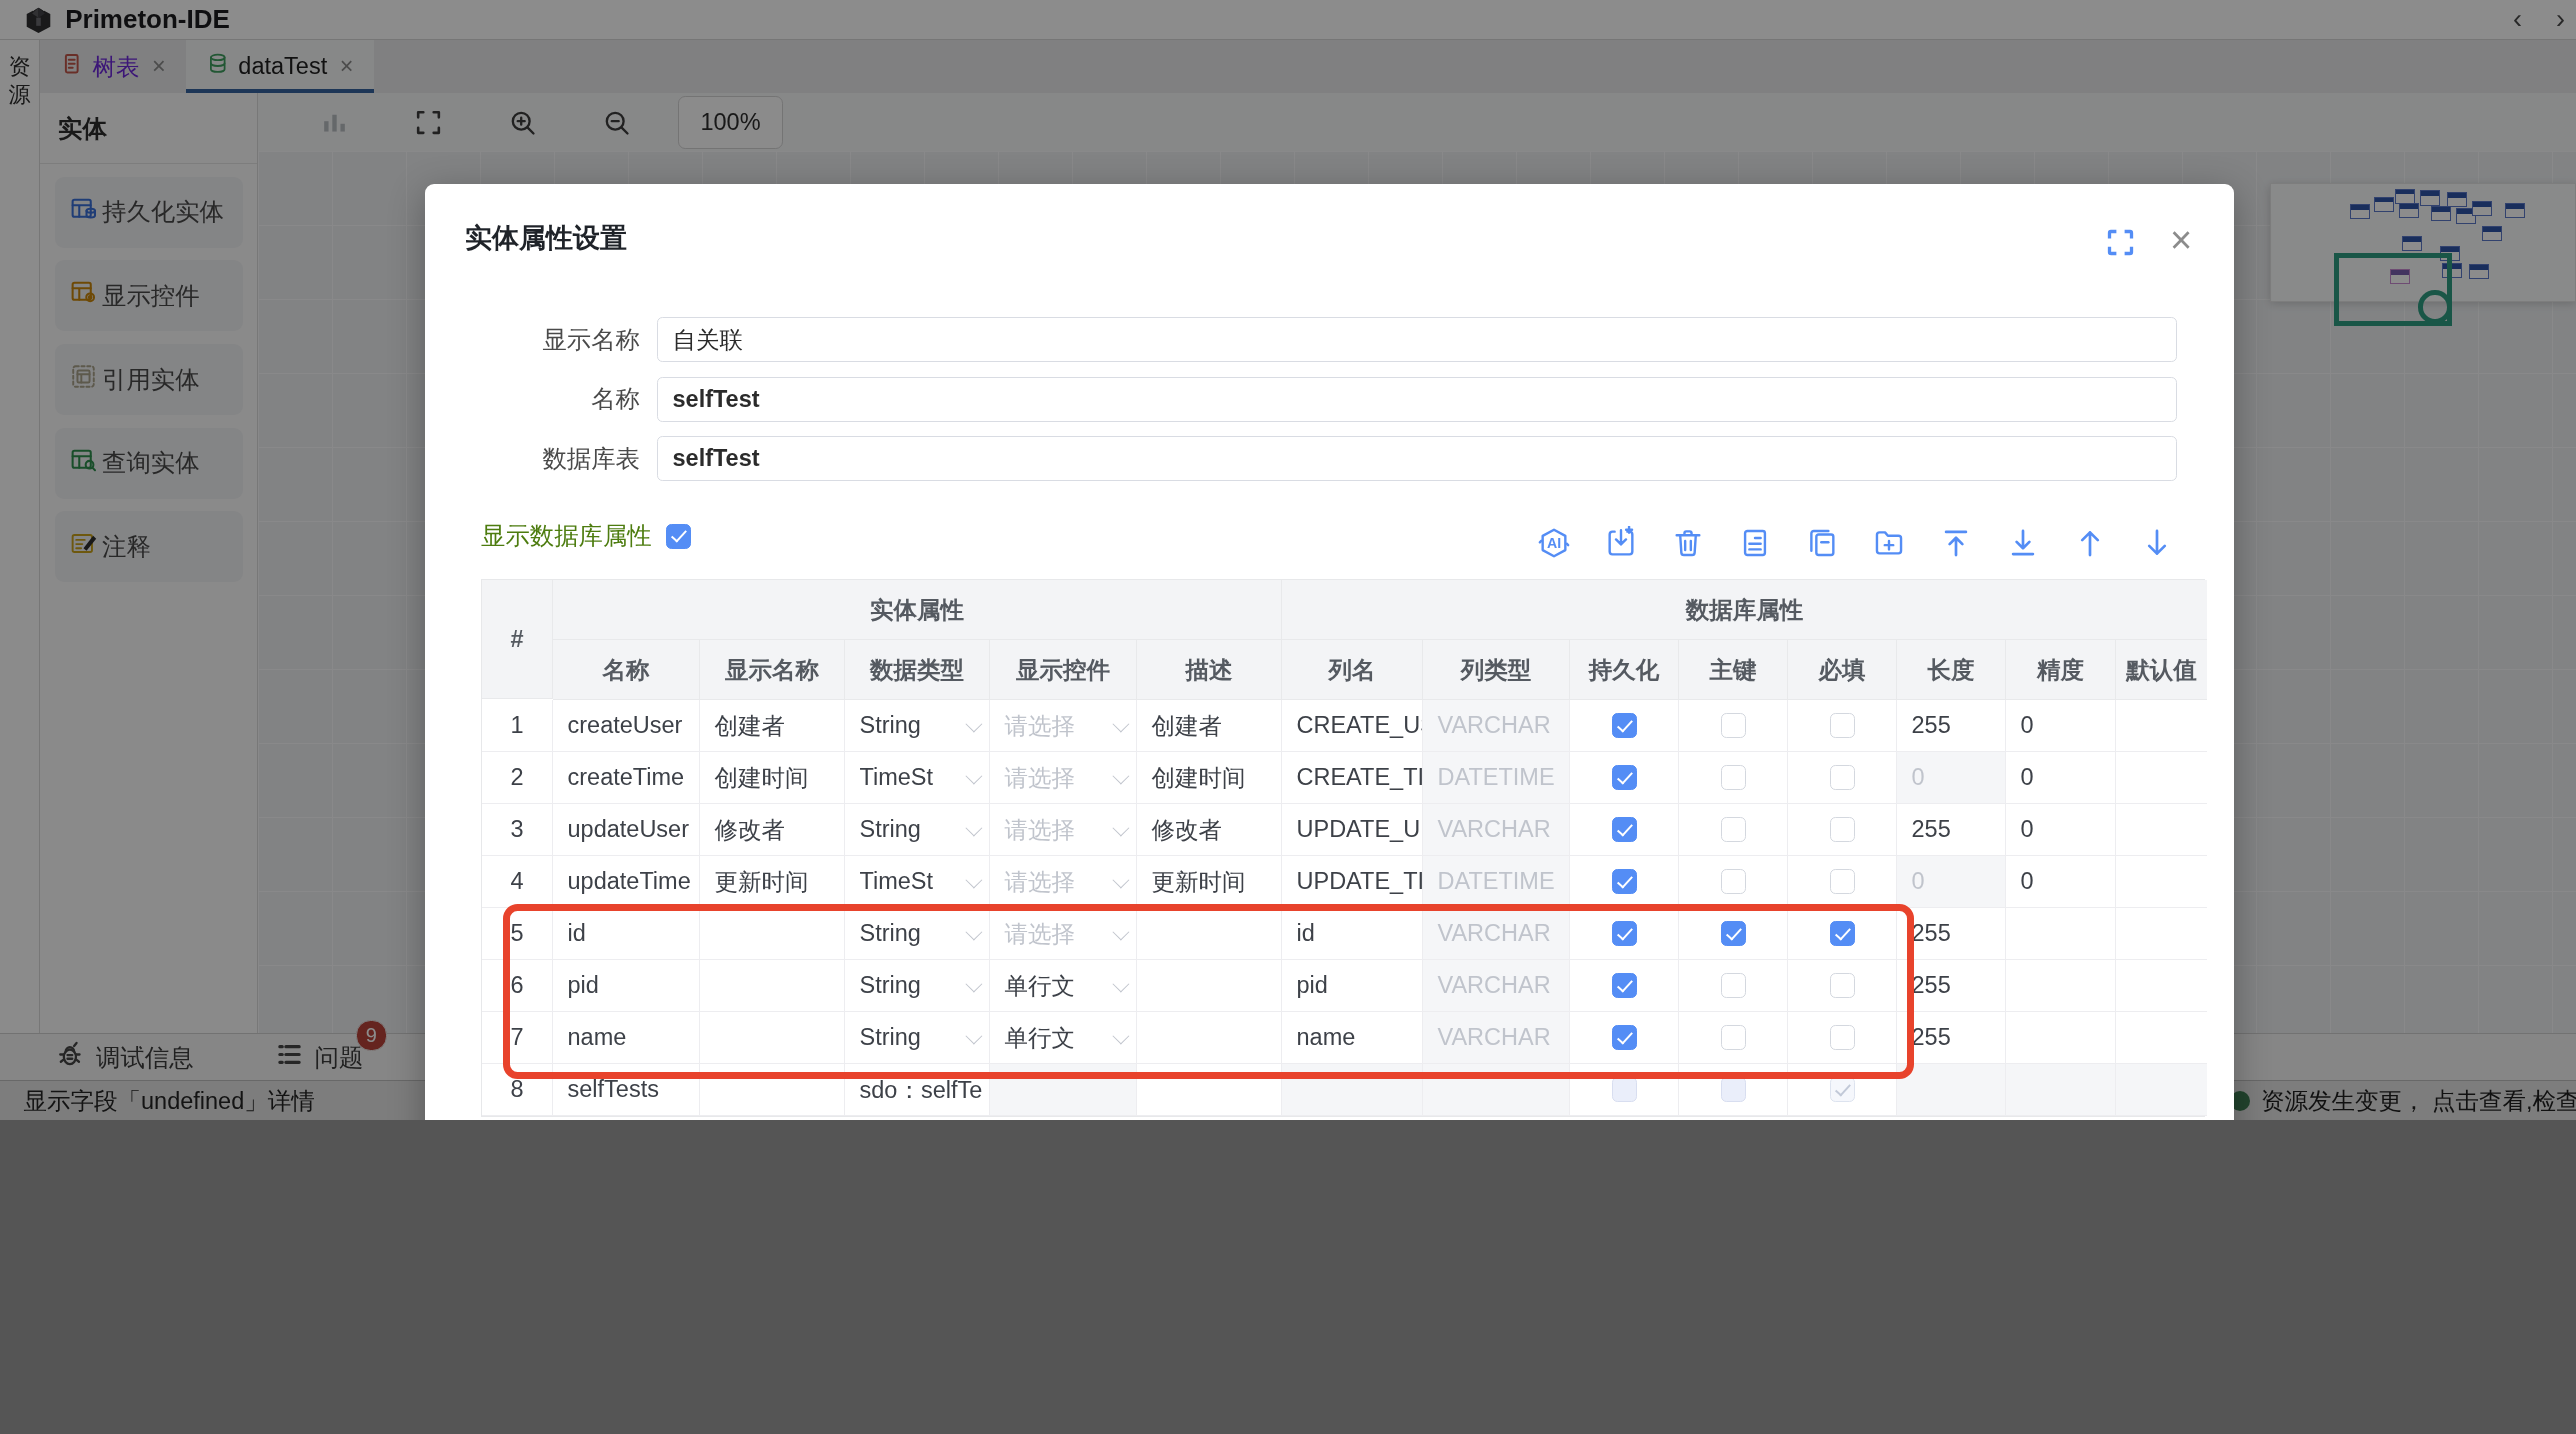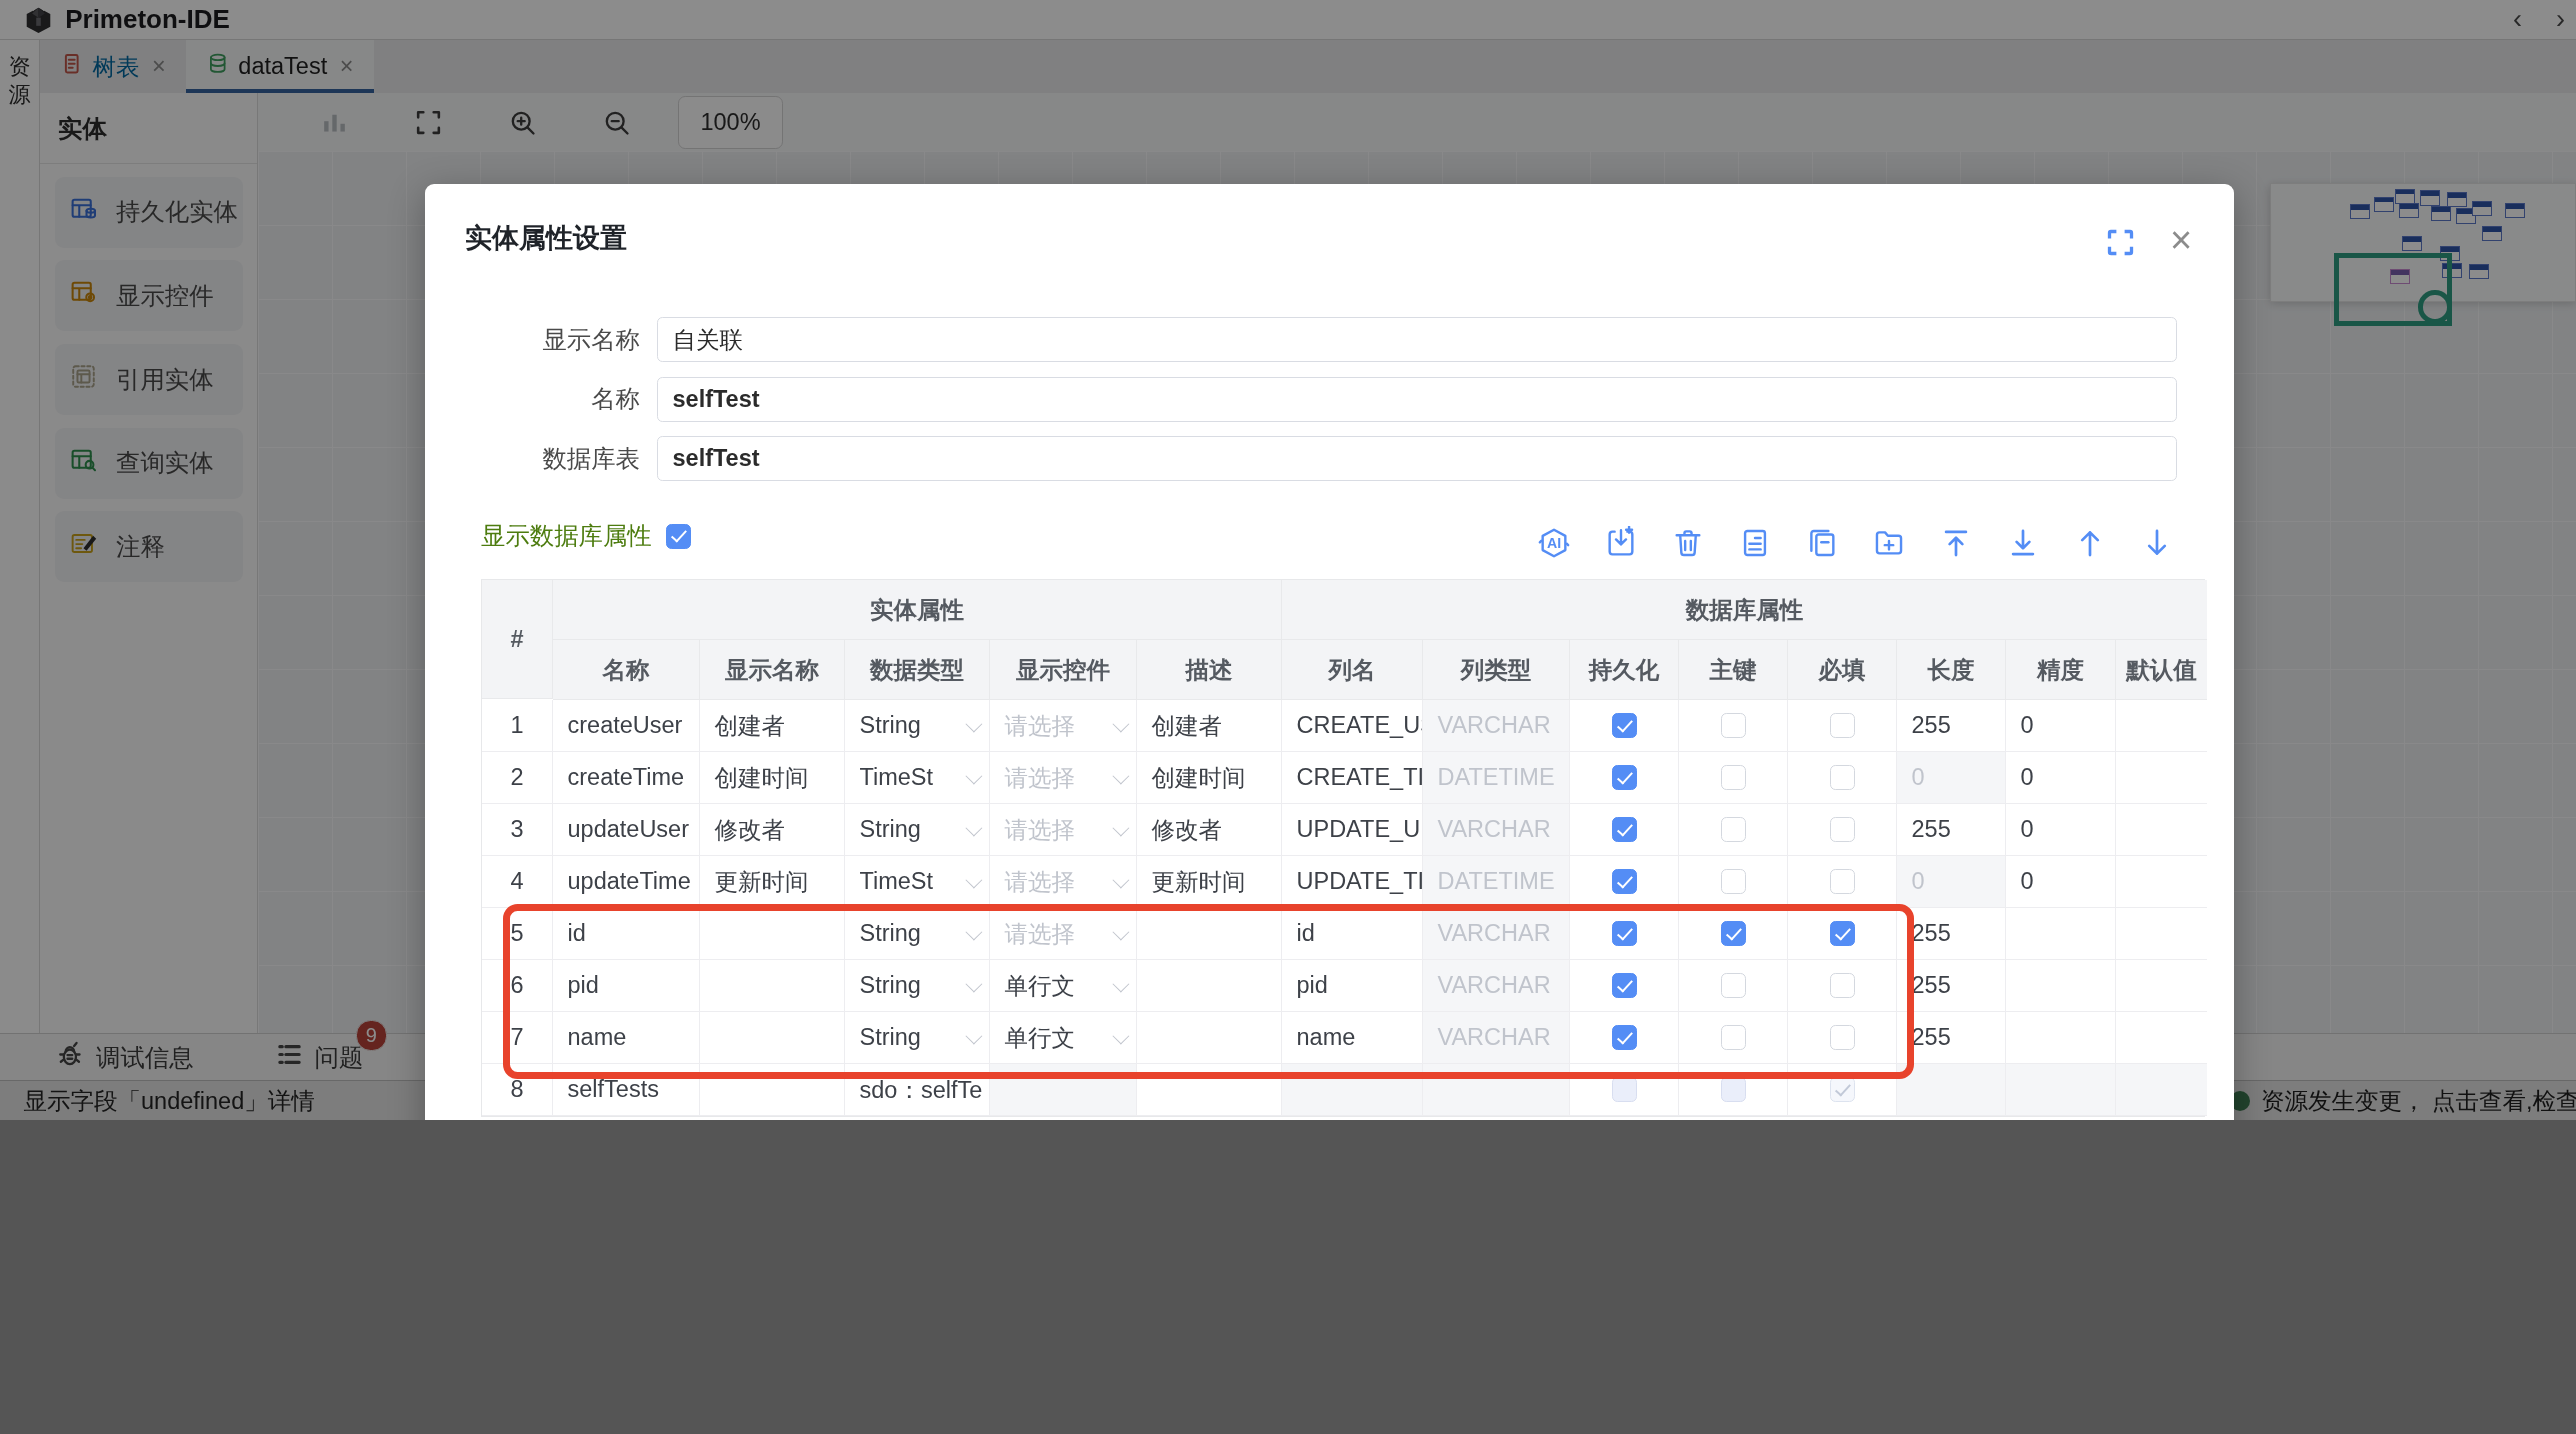--- a/index.html
+++ b/index.html
@@ -14,21 +14,21 @@
   .rail{position:absolute;left:0;top:40px;width:39px;bottom:87px;background:#fdfdfd;border-right:0.9px solid #d9d9d9;}
   .rail .rail-label{margin-top:12.7px;text-align:center;font-size:22px;color:#2d2d2d;line-height:28px;}
   .main{position:absolute;left:40px;top:40px;right:0;bottom:87px;}
   .tabbar{position:absolute;left:0;top:0;right:0;height:53px;background:#e9eaec;display:flex;align-items:stretch;border-bottom:0.9px solid #dcdcdc;}
   .tab{position:relative;display:flex;align-items:center;gap:9px;padding:0 20px;font-size:23.5px;color:#2c2c2c;cursor:pointer;}
   .tab.active{background:#f6f7f8;}
   .tab.active::after{content:"";position:absolute;left:0;right:0;bottom:0;height:4.5px;background:#35639f;}
   .tab .close{font-size:23.5px;color:#8a8a8a;margin-left:3.6px;}
   .sidebar{position:absolute;left:0;top:53px;width:217px;bottom:0;background:#fbfbfb;border-right:0.9px solid #dadada;}
   .sidebar .sb-header{font-size:24.4px;font-weight:700;color:#2e2e2e;padding:20px 0 18px 18px;border-bottom:0.9px solid #e3e3e3;}
-  .sb-item{margin:12.7px 14.5px 0 14.5px;height:71px;background:#f1f2f4;border-radius:9px;display:flex;align-items:center;gap:18px;padding-left:14.5px;font-size:24.4px;color:#4a4a4a;cursor:pointer;}
+  .sb-item{margin:12.7px 14.5px 0 14.5px;height:71px;background:#f1f2f4;border-radius:9px;display:flex;align-items:center;gap:4px;padding-left:14.5px;font-size:24.4px;color:#4a4a4a;cursor:pointer;}
   .canvas{position:absolute;left:218px;top:53px;right:0;bottom:0;background:#f6f7f8;}
   .canvas-toolbar{position:absolute;left:0;top:0;right:0;height:58px;background:#f6f7f8;display:flex;align-items:center;}
   .ct-icon{width:40px;height:40px;display:flex;align-items:center;justify-content:center;cursor:pointer;}
   .zoom-pill{margin-left:42px;width:103px;height:51px;border:0.9px solid #d4d4d4;border-radius:7.2px;background:#fdfdfd;display:flex;align-items:center;justify-content:center;font-size:23.5px;color:#2f2f2f;cursor:pointer;}
   .grid-area{position:absolute;left:0;top:58px;right:0;bottom:0;background:#edeff1;
      background-image:linear-gradient(#f9fafb 0.9px,transparent 0.9px),linear-gradient(90deg,#f9fafb 0.9px,transparent 0.9px);
      background-size:74px 74px;}
   .minimap{position:absolute;right:0;top:90px;width:304px;height:117px;background:#fafbfc;box-shadow:0 1.8px 9px rgba(0,0,0,.18);border:0.9px solid #e4e4e4;}
   .mini-box{position:absolute;background:#fff;border:0.9px solid #5b79c8;box-sizing:border-box;}
   .mini-box::before{content:"";position:absolute;left:0;top:0;right:0;height:4.5px;background:#2f55a8;}
@@ -110,21 +110,21 @@
     <div class="rail-label" id="rail-label">资<br>源</div>
   </div>
 
   <div class="main">
     <div class="tabbar" id="tabbar">
         <div class="tab">
           <div><span style="display:inline-block;width:23.5px;height:23.5px"><svg viewBox="0 0 24 24" width="100%" height="100%" fill="none" stroke="#c0564a" stroke-width="2" stroke-linecap="round" stroke-linejoin="round">
                 <rect x="6" y="3" width="12" height="18" rx="1.5"></rect>
                 <path d="M9 8h6M9 12h6M9 16h4"></path>
               </svg></span></div>
-          <div style="color: #0369a1;">树表</div>
+          <div style="color: #6d28d9;">树表</div>
           <div class="close">×</div>
         </div>
         <div class="tab active">
           <div><span style="display:inline-block;width:23.5px;height:23.5px"><svg viewBox="0 0 24 24" width="100%" height="100%" fill="none" stroke="#3f9e5f" stroke-width="1.8" stroke-linecap="round" stroke-linejoin="round">
                 <ellipse cx="12" cy="5.5" rx="7" ry="2.8"></ellipse>
                 <path d="M5 5.5v6c0 1.5 3.1 2.8 7 2.8s7-1.3 7-2.8v-6"></path>
                 <path d="M5 11.5v6c0 1.5 3.1 2.8 7 2.8s7-1.3 7-2.8v-6"></path>
               </svg></span></div>
           <div style="color: rgb(31, 31, 31);">dataTest</div>
           <div class="close">×</div>

